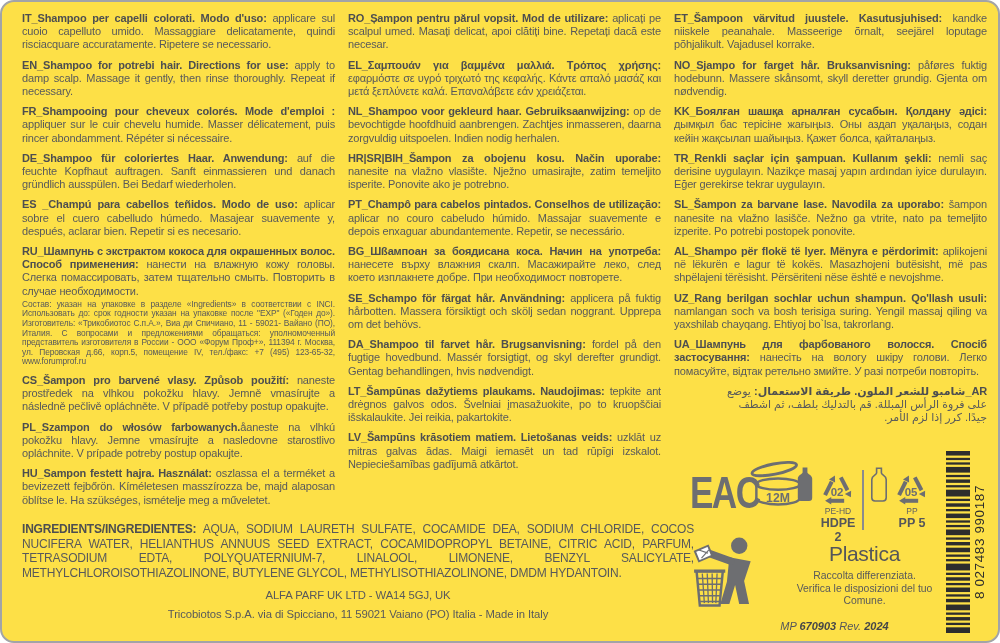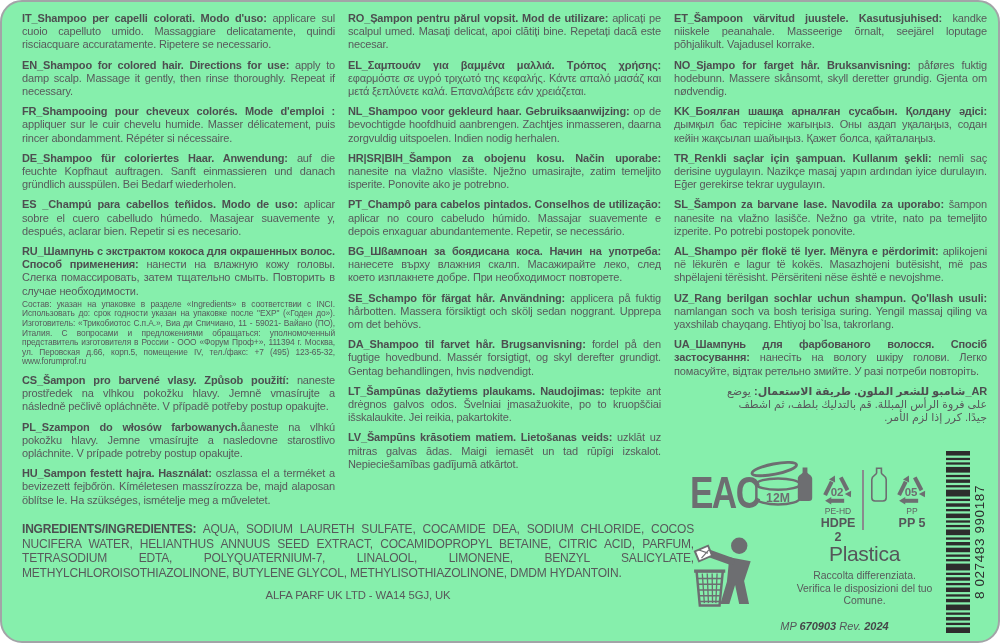--- a/index.html
+++ b/index.html
@@ -1,20 +1,20 @@
 <!DOCTYPE html>
 <html><head>
 <meta charset="utf-8">
 <style>
   * { margin:0; padding:0; box-sizing:border-box; }
   html,body { background:#fff; }
   body { font-family:"Liberation Sans","DejaVu Sans",sans-serif; color:#58595b; }
   .page {
-    position:relative; width:1000px; height:643px; background:#86efac;
-    border:2px solid #a2a4a7; border-radius:22px; overflow:hidden;
+    position:relative; width:1000px; height:643px; background:#fde047;
+    border:2px solid #a2a4a7; border-radius:14px; overflow:hidden;
   }
   
   .cols { position:absolute; left:20px; top:10px; width:966px; display:flex; gap:13px; }
   .col { width:313px; }
   .sec { font-size:11px; line-height:13.2px; text-align:justify; margin-bottom:7px;
          letter-spacing:-0.15px; }
   .sec b { color:#4d4e50; }
   .sec .note { display:block; font-size:8.4px; line-height:9.6px; margin-top:2px;
                text-align:justify; letter-spacing:-0.1px; }
   .sec.rtl { direction:rtl; text-align:right;margin-left:44px; }
@@ -54,21 +54,21 @@
 </style>
 </head>
 <body>
 
 <div class="page">
 
   <div class="cols">
 
     <div class="col">
       <p class="sec"><b>IT_Shampoo per capelli colorati. Modo d'uso:</b> <span>applicare sul cuoio capelluto umido. Massaggiare delicatamente, quindi risciacquare accuratamente. Ripetere se necessario.</span></p>
-      <p class="sec"><b>EN_Shampoo for colored hair. Directions for use:</b> <span>apply to damp scalp. Massage it gently, then rinse thoroughly. Repeat if necessary.</span></p>
+      <p class="sec"><b>EN_Shampoo for potrebi hair. Directions for use:</b> <span>apply to damp scalp. Massage it gently, then rinse thoroughly. Repeat if necessary.</span></p>
       <p class="sec"><b>FR_Shampooing pour cheveux colorés. Mode d'emploi :</b> <span>appliquer sur le cuir chevelu humide. Masser délicatement, puis rincer abondamment. Répéter si nécessaire.</span></p>
       <p class="sec"><b>DE_Shampoo für coloriertes Haar. Anwendung:</b> <span>auf die feuchte Kopfhaut auftragen. Sanft einmassieren und danach gründlich ausspülen. Bei Bedarf wiederholen.</span></p>
       <p class="sec"><b>ES _Champú para cabellos teñidos. Modo de uso:</b> <span>aplicar sobre el cuero cabelludo húmedo. Masajear suavemente y, después, aclarar bien. Repetir si es necesario.</span></p>
       <p class="sec"><b>RU_Шампунь с экстрактом кокоса для окрашенных волос. Способ применения:</b> <span>нанести на влажную кожу головы. Слегка помассировать, затем тщательно смыть. Повторить в случае необходимости.</span><span class="note">Состав: указан на упаковке в разделе «Ingredients» в соответствии с INCI. Использовать до: срок годности указан на упаковке после "EXP" («Годен до»). Изготовитель: «Трикобиотос С.п.А.», Виа ди Спичиано, 11 - 59021- Вайано (ПО), Италия. С вопросами и предложениями обращаться: уполномоченный представитель изготовителя в России - ООО «Форум Проф+», 111394 г. Москва, ул. Перовская д.66, корп.5, помещение IV, тел./факс: +7 (495) 123-65-32, www.forumprof.ru</span></p>
       <p class="sec"><b>CS_Šampon pro barvené vlasy. Způsob použití:</b> <span>naneste prostředek na vlhkou pokožku hlavy. Jemně vmasírujte a následně pečlivě opláchněte. V případě potřeby postup opakujte.</span></p>
       <p class="sec"><b>PL_Szampon do włosów farbowanych.</b><span>åaneste na vlhkú pokožku hlavy. Jemne vmasírujte a nasledovne starostlivo opláchnite. V prípade potreby postup opakujte.</span></p>
       <p class="sec"><b>HU_Sampon festett hajra. Használat:</b> <span>oszlassa el a terméket a bevizezett fejbőrön. Kíméletesen masszírozza be, majd alaposan öblítse le. Ha szükséges, ismételje meg a műveletet.</span></p>
     </div>
 
     <div class="col">
@@ -93,20 +93,21 @@
       <p class="sec"><b>AL_Shampo për flokë të lyer. Mënyra e përdorimit:</b> <span>aplikojeni në lëkurën e lagur të kokës. Masazhojeni butësisht, më pas shpëlajeni tërësisht. Përsëriteni nëse është e nevojshme.</span></p>
       <p class="sec"><b>UZ_Rang berilgan sochlar uchun shampun. Qo'llash usuli:</b> <span>namlangan soch va bosh terisiga suring. Yengil massaj qiling va yaxshilab chayqang. Ehtiyoj bo`lsa, takrorlang.</span></p>
       <p class="sec"><b>UA_Шампунь для фарбованого волосся. Спосіб застосування:</b> <span>нанесіть на вологу шкіру голови. Легко помасуйте, відтак ретельно змийте. У разі потреби повторіть.</span></p>
       <p class="sec rtl"><b>AR_شامبو للشعر الملون. طريقة الاستعمال:</b> <span>يوضع على فروة الرأس المبللة. قم بالتدليك بلطف، ثم اشطف جيدًا. كرر إذا لزم الأمر.</span></p>
     </div>
   </div>
 
   <div class="ingredients-block">
     <p class="ing"><b>INGREDIENTS/INGREDIENTES:</b> <span>AQUA, SODIUM LAURETH SULFATE, COCAMIDE DEA, SODIUM CHLORIDE, COCOS NUCIFERA WATER, HELIANTHUS ANNUUS SEED EXTRACT, COCAMIDOPROPYL BETAINE, CITRIC ACID, PARFUM, TETRASODIUM EDTA, POLYQUATERNIUM-7, LINALOOL, LIMONENE, BENZYL SALICYLATE, METHYLCHLOROISOTHIAZOLINONE, BUTYLENE GLYCOL, METHYLISOTHIAZOLINONE, DMDM HYDANTOIN.</span></p>
     <p class="addr addr1">ALFA PARF UK LTD - WA14 5GJ, UK</p>
+    <p class="addr addr2">Tricobiotos S.p.A. via di Spicciano, 11 59021 Vaiano (PO) Italia - Made in Italy</p>
   </div>
 
   <div class="eac">EAC</div>
 
   <div class="jar">
     <svg width="66" height="58" viewBox="0 0 70 58">
       <ellipse cx="30" cy="10" rx="24" ry="5.5" fill="none" stroke="#6d6e71" stroke-width="3" transform="rotate(-11 30 10)"></ellipse>
       <ellipse cx="34" cy="26" rx="23" ry="6" fill="none" stroke="#6d6e71" stroke-width="2.6"></ellipse>
       <path d="M11,26 v15 a23,6.5 0 0 0 46,0 V26" fill="none" stroke="#6d6e71" stroke-width="2.6"></path>
       <text x="34" y="45" text-anchor="middle" font-size="13" font-weight="bold" fill="#6d6e71">12M</text>

